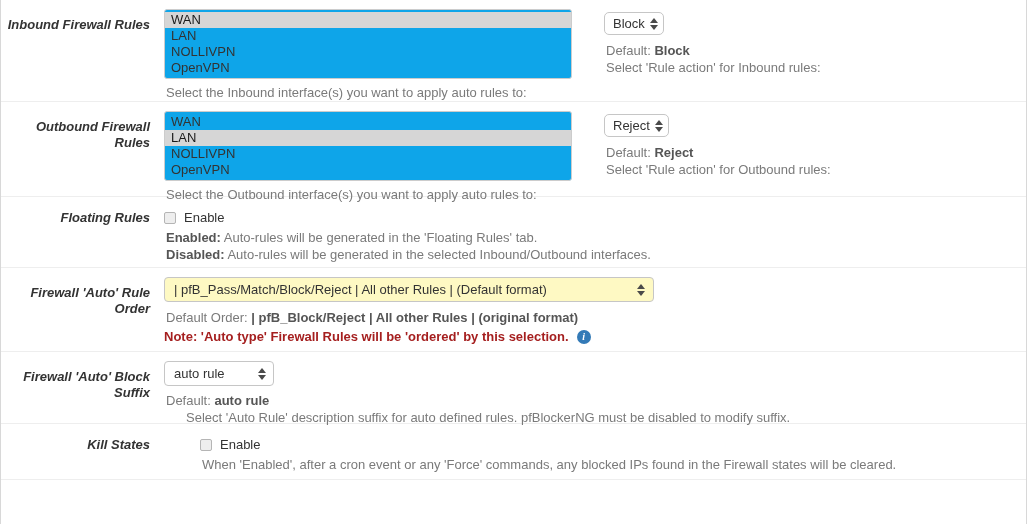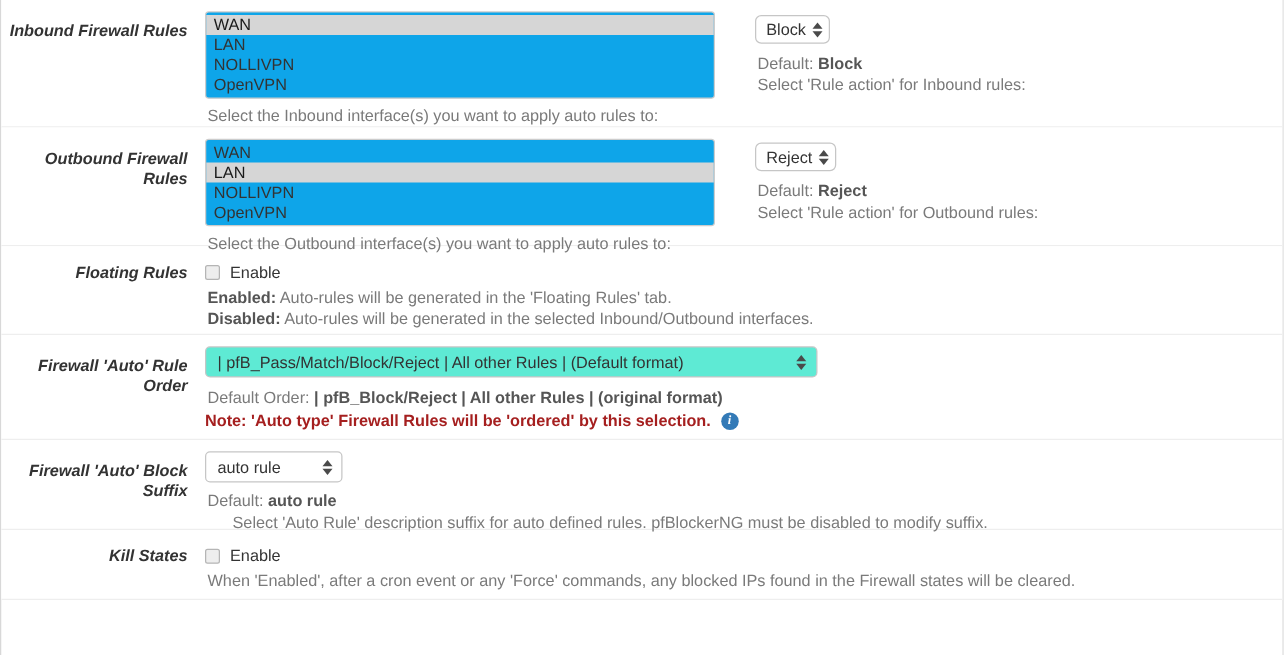--- a/index.html
+++ b/index.html
@@ -121,21 +121,21 @@
   .spin .dn { border-top: 5px solid #4a4a4a; }
 
   .wide-select {
     display: flex;
     align-items: center;
     justify-content: space-between;
     width: 490px;
     height: 25px;
     border: 1px solid #c6c6c6;
     border-radius: 4px;
-    background: #5eead4;
+    background: #fef9c3;
     padding: 0 8px 0 9px;
     font-size: 13px;
     color: #333333;
     cursor: default;
   }
   .medium-select {
     display: flex;
     align-items: center;
     justify-content: space-between;
     width: 110px;
@@ -305,21 +305,21 @@
             </span>
         </div>
         <div class="help-block" style="margin-top:6px;">
           <span>Default: </span><b>auto rule</b>
         </div>
         <div class="help-block" style="margin-top:0;margin-left:20px;">Select 'Auto Rule' description suffix for auto defined rules. pfBlockerNG must be disabled to modify suffix.</div>
       </div>
     </div>
   </div>
 
-  <div class="form-row" style="height:56px;">
+  <div class="form-row" style="height:56px;gap:36px;">
     <div class="row-label" style="padding-top:4px;">Kill States</div>
     <div class="row-body">
       <div style="width:860px;">
         <div class="checkbox-line">
           <span class="cbox"></span>
           <span class="cbox-label">Enable</span>
         </div>
         <div class="help-block mt2">When 'Enabled', after a cron event or any 'Force' commands, any blocked IPs found in the Firewall states will be cleared.</div>
       </div>
     </div>

